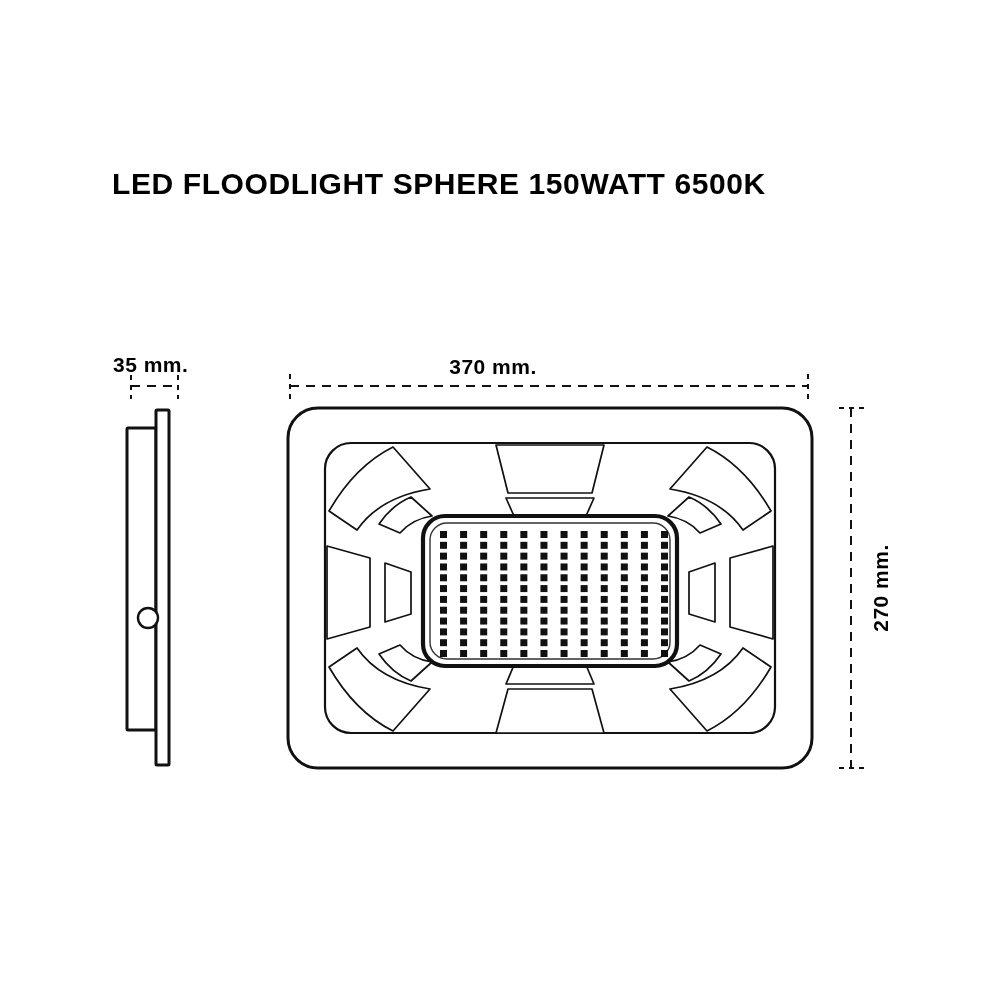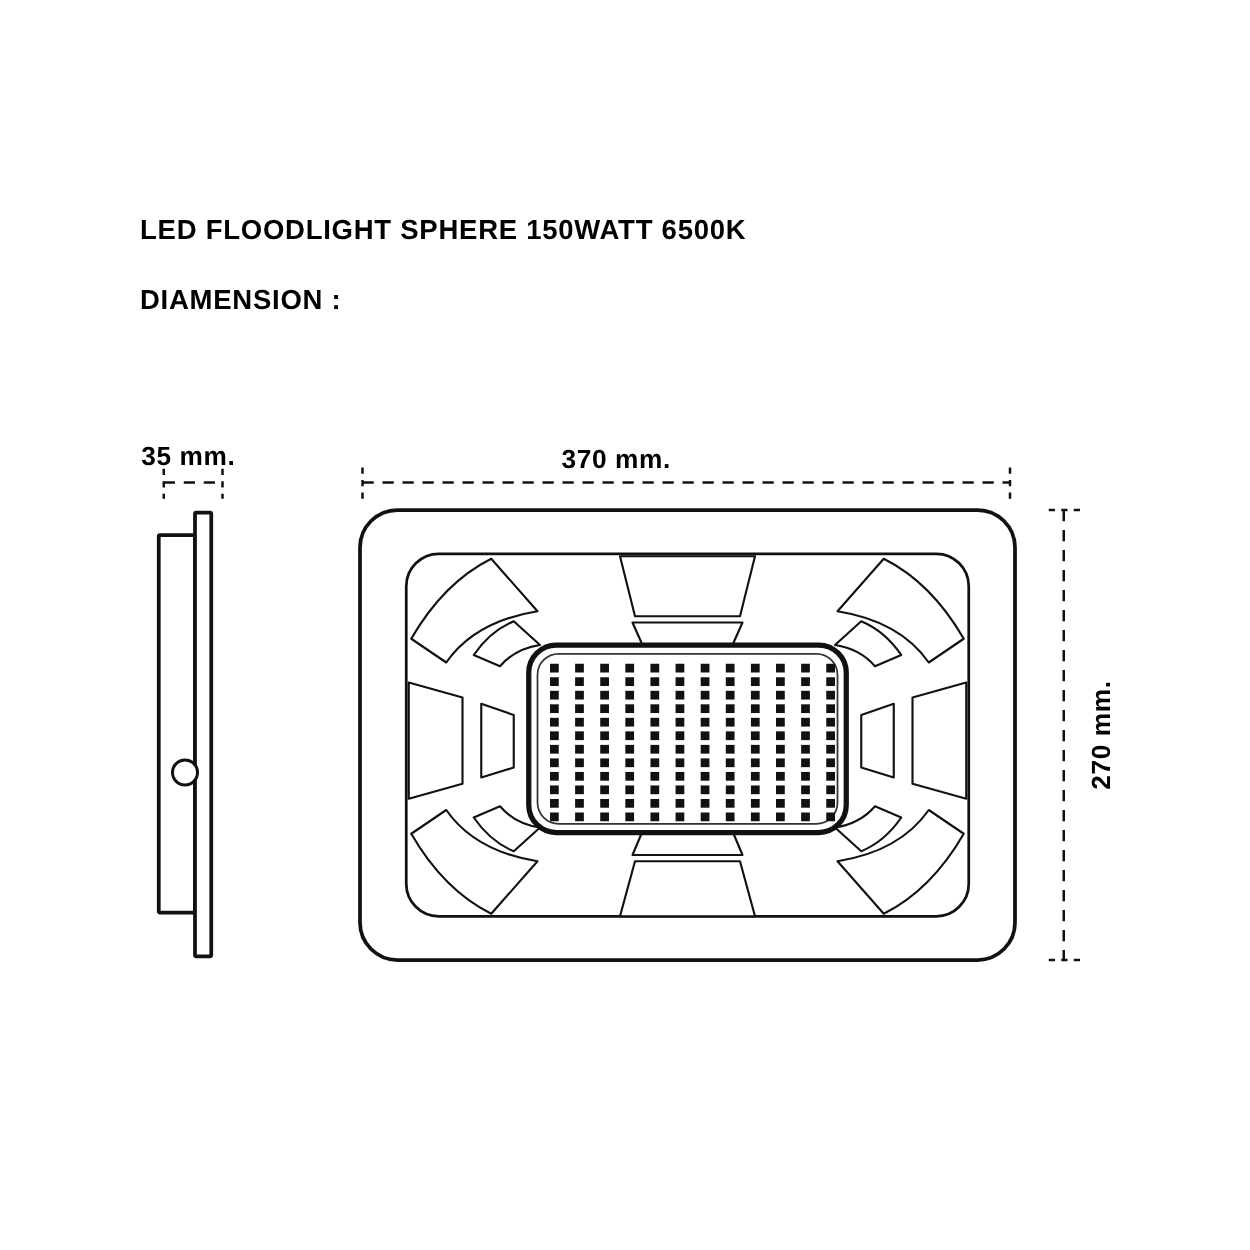--- a/index.html
+++ b/index.html
@@ -24,21 +24,21 @@
   }
   .title-block {
     position: absolute;
     left: 112px;
     top: 156px;
     width: 800px;
   }
   .title-line {
     font-family: "Liberation Sans", sans-serif;
     font-weight: bold;
-    font-size: 22px;
+    font-size: 30px;
     letter-spacing: 0.6px;
     line-height: 56px;
     color: #000000;
     white-space: nowrap;
   }
   svg.drawing {
     position: absolute;
     left: 0;
     top: 0;
     width: 1000px;
@@ -106,21 +106,20 @@
     stroke-width: 2.4;
   }
 </style>
 </head>
 <body>
 
 <div id="sheet">
 
   <div class="title-block">
     <div class="title-line">LED FLOODLIGHT SPHERE 150WATT 6500K</div>
-    <div class="title-line">DIAMENSION :</div>
   </div>
 
   <svg class="drawing" viewBox="0 0 1000 1000">
 
     <g>
       <text class="dim-label" x="113" y="372">35 mm.</text>
       <line class="dim-line" x1="131" y1="386" x2="178" y2="386"></line>
       <line class="dim-tick" x1="131" y1="375" x2="131" y2="399"></line>
       <line class="dim-tick" x1="178" y1="375" x2="178" y2="399"></line>
     </g>

